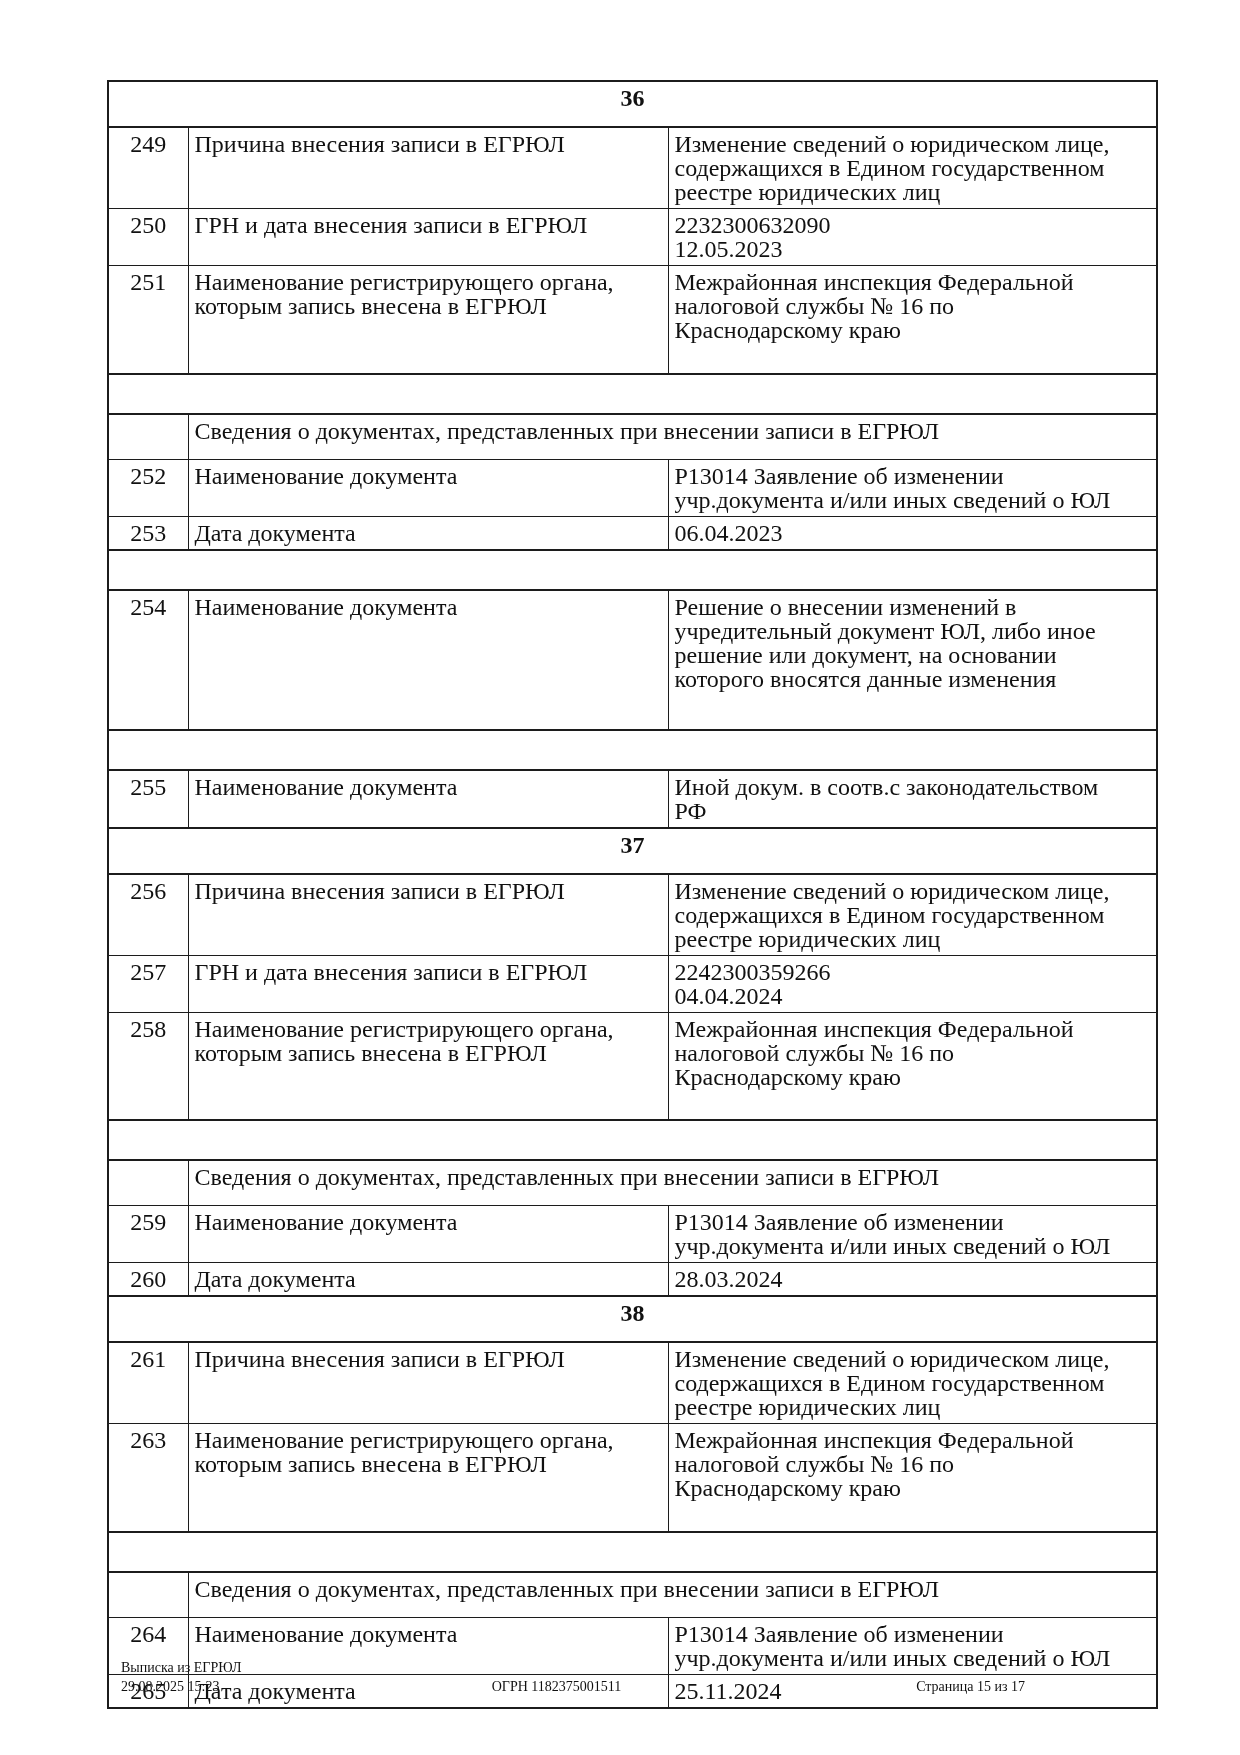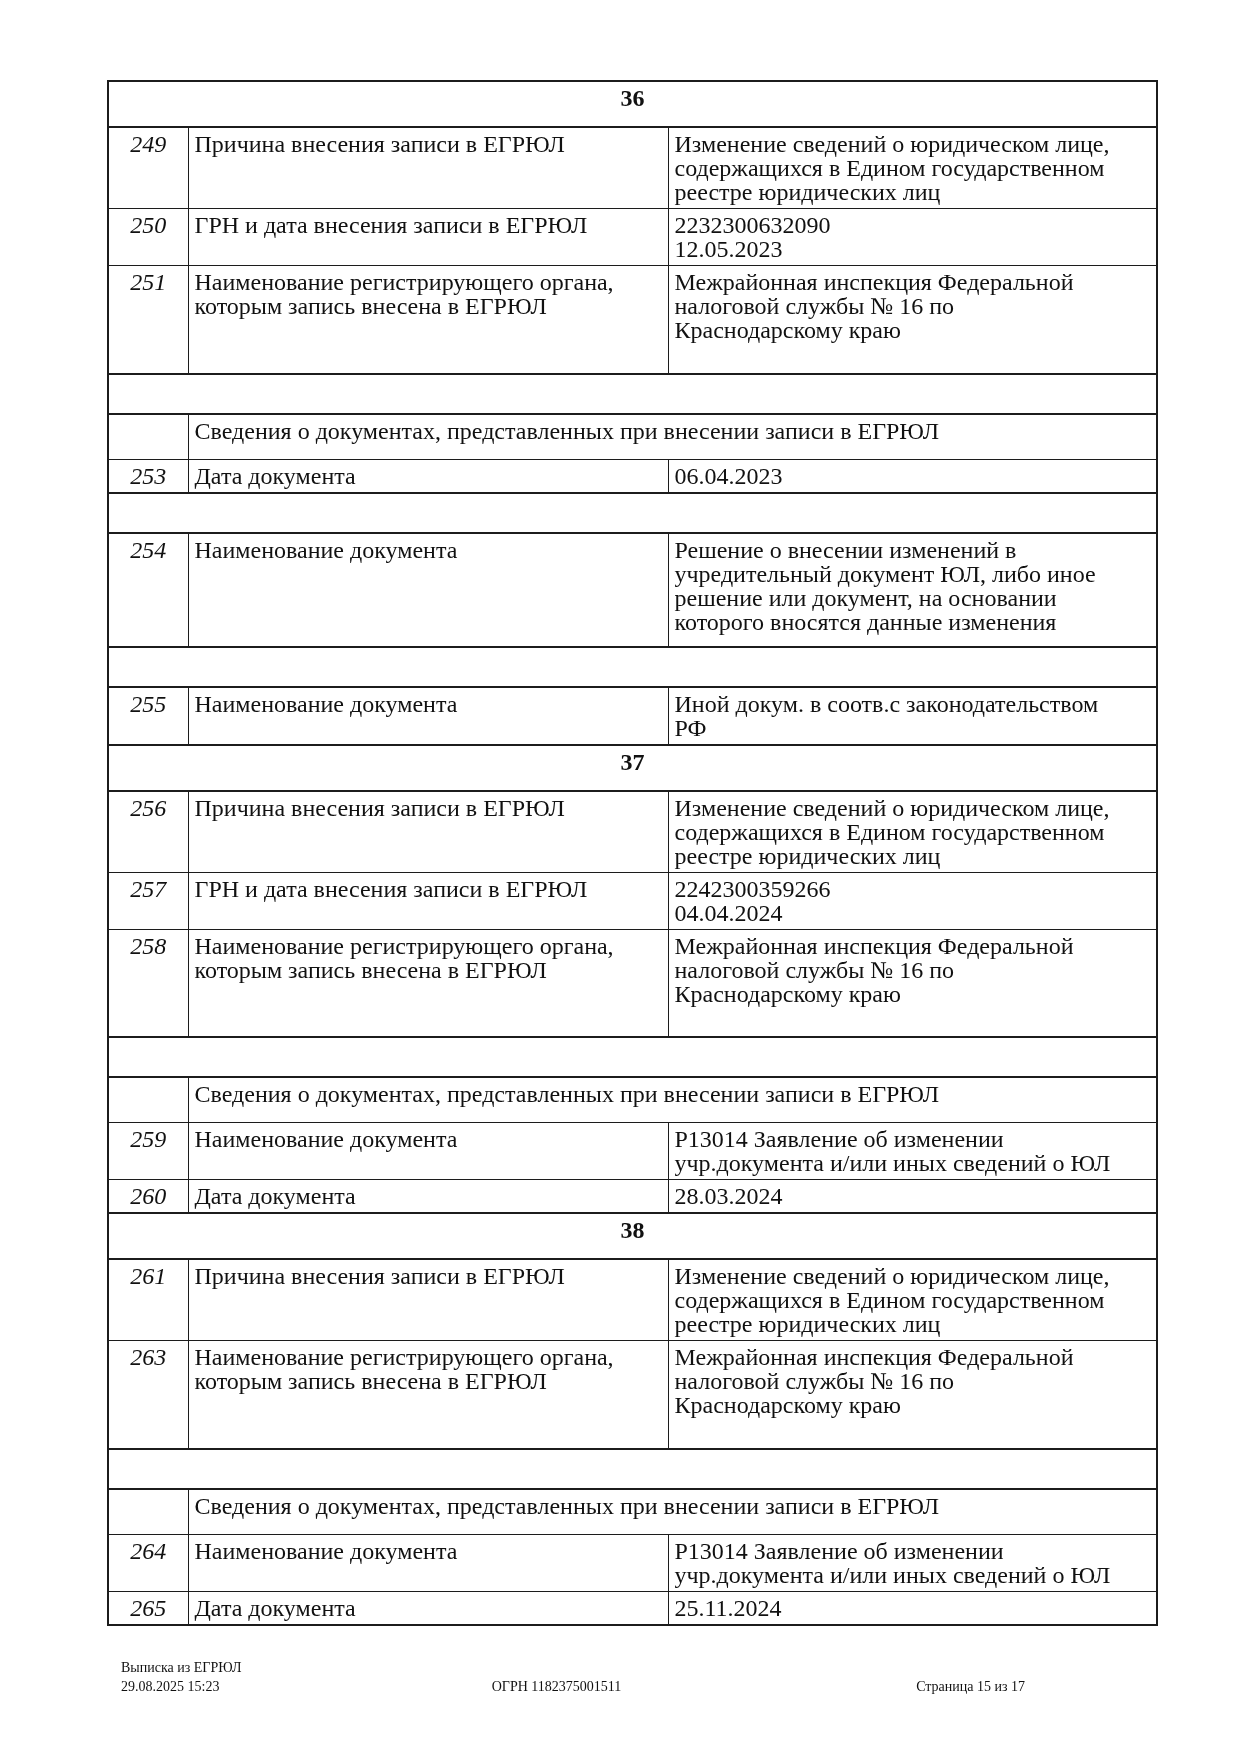--- a/index.html
+++ b/index.html
@@ -23,39 +23,39 @@
   .doc-table td{
     border:1px solid #1c1c1c;
     vertical-align:top;
     padding:4px 6px;
     overflow:hidden;
   }
   .doc-table{border:2px solid #1c1c1c;}
   col.c-num{width:80px;}
   col.c-name{width:480px;}
   col.c-val{width:489px;}
-  .num{text-align:center;padding-left:2px;padding-right:2px;font-style:italic;}
+  .num{text-align:center;padding-left:2px;padding-right:2px;}
   .fname,.fval{white-space:pre-line;}
   .section-row td{
     border-top:2px solid #1c1c1c;
     border-bottom:2px solid #1c1c1c;
     text-align:center;
     font-weight:bold;
     height:36px;
   }
   .spacer-row td{
     border-top:2px solid #1c1c1c;
     border-bottom:2px solid #1c1c1c;
     border-left:2px solid #1c1c1c;
     border-right:2px solid #1c1c1c;
     height:30px;
   }
   .subheader-row td{height:36px;}
   tr.tall{height:108px;padding-left:32px;}
-  tr.tall-xl{height:114px;}
+  tr.tall-xl{height:140px;}
   .page-footer{
     position:absolute;
     left:0;top:1652px;
     width:1113px;height:50px;
     font-size:14px;
     line-height:19px;
   }
   .footer-left{position:absolute;left:121px;bottom:6px;}
   .footer-center{position:absolute;left:50%;transform:translateX(-50%);bottom:6px;font-family:Liberation Serif, serif;}
   .footer-right{position:absolute;right:88px;bottom:6px;}
@@ -95,20 +95,26 @@
 Краснодарскому краю</td>
     </tr>
     <tr class="spacer-row">
         <td colspan="3"></td>
       </tr>
     <tr class="subheader-row">
       <td class="num"></td>
       <td colspan="2">Сведения о документах, представленных при внесении записи в ЕГРЮЛ</td>
     </tr>
     <tr class="field-row">
+      <td class="num">252</td>
+      <td class="fname">Наименование документа</td>
+      <td class="fval">Р13014 Заявление об изменении
+учр.документа и/или иных сведений о ЮЛ</td>
+    </tr>
+    <tr class="field-row">
       <td class="num">253</td>
       <td class="fname">Дата документа</td>
       <td class="fval">06.04.2023</td>
     </tr>
     <tr class="spacer-row">
         <td colspan="3"></td>
       </tr>
     <tr class="field-row tall-xl">
       <td class="num">254</td>
       <td class="fname">Наименование документа</td>

